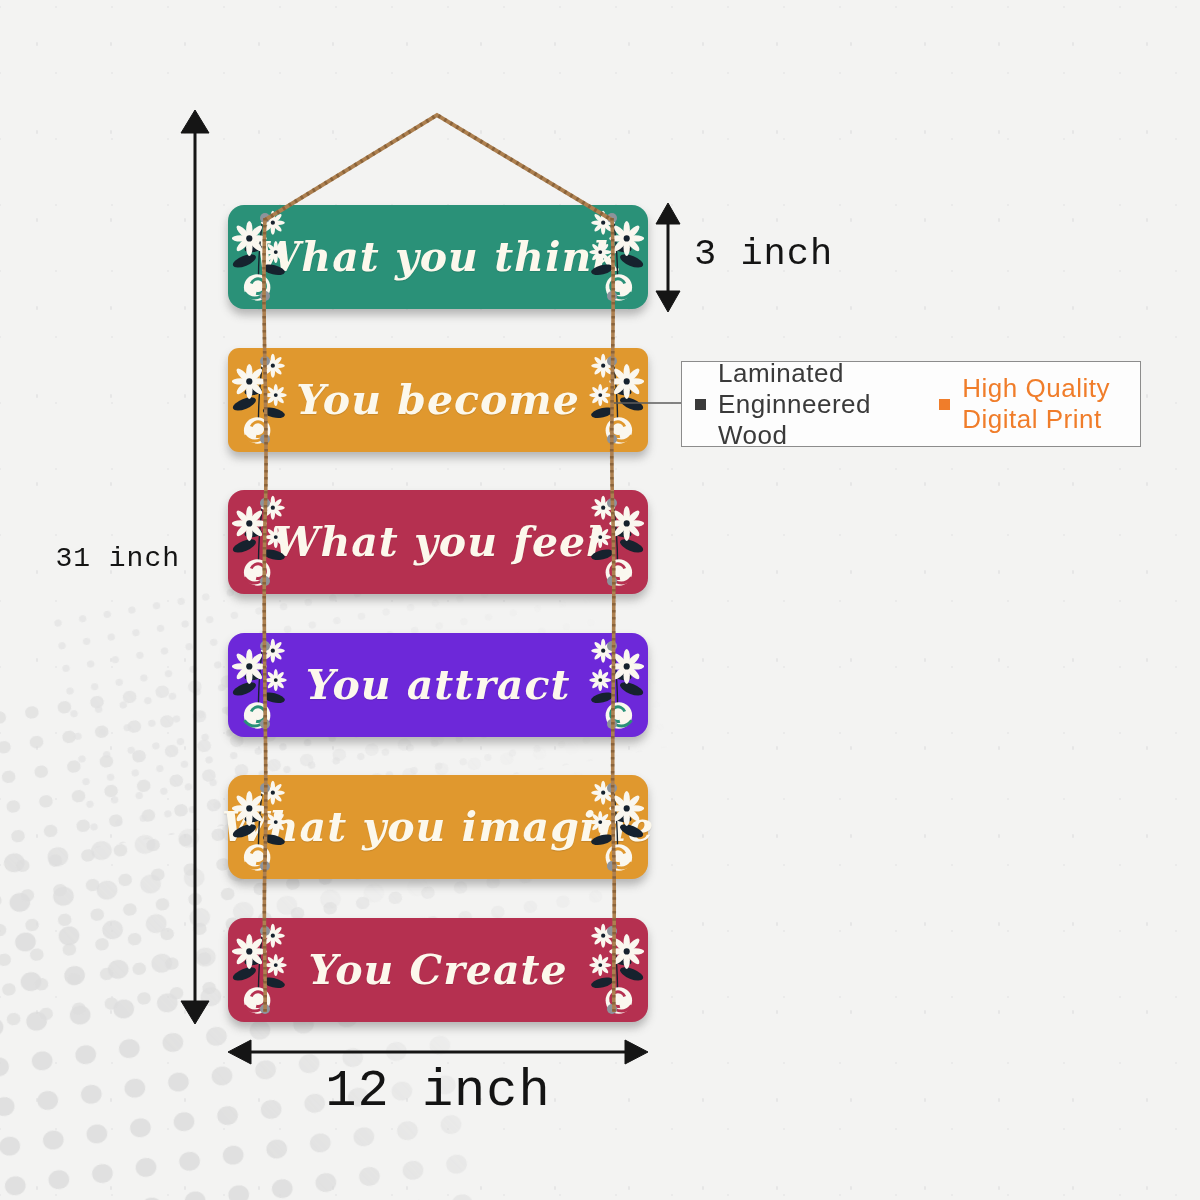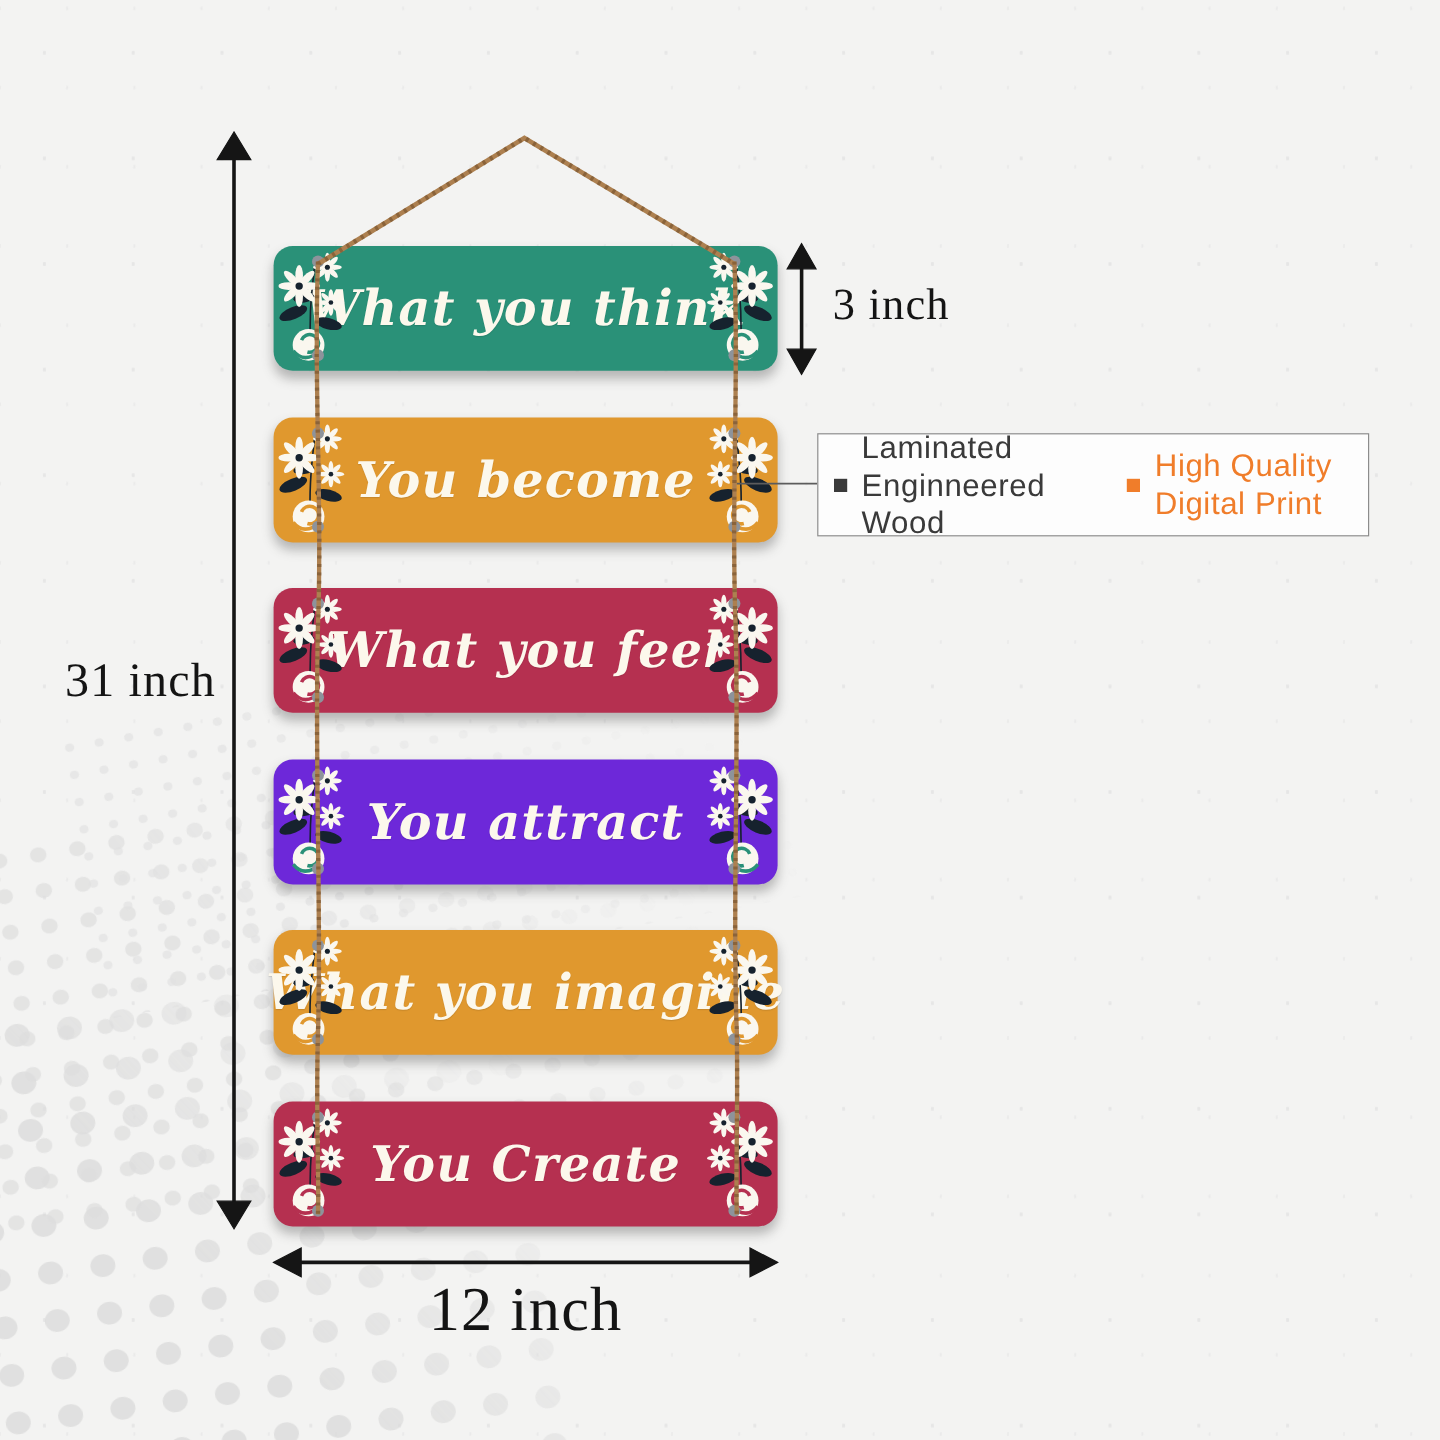--- a/index.html
+++ b/index.html
@@ -54,24 +54,24 @@
     text-shadow:0 1px 1px rgba(0,0,0,.12);
   }
   .flower{position:absolute;top:4px;width:64px;height:98px;}
   .flower.fl-left{left:4px;}
   .flower.fl-right{right:4px;transform:scaleX(-1);}
 
   .overlay{position:absolute;left:0;top:0;z-index:3;pointer-events:none;}
 
   .dim-label{
     position:absolute;z-index:4;color:#141414;
-    font-family:Liberation Serif, serif;font-weight:500;
+    font-family:Liberation Mono, monospace;font-weight:500;
     letter-spacing:1px;white-space:nowrap;
   }
-  #height-label{left:28px;top:543px;width:152px;text-align:right;font-size:40px;}
+  #height-label{left:28px;top:543px;width:152px;text-align:right;font-size:28px;}
   #plank-height-label{left:694px;top:233px;font-size:37px;}
   #width-label{left:228px;top:1062px;width:420px;text-align:center;font-size:52px;}
 
   .callout{
     position:absolute;left:681px;top:361px;width:460px;height:86px;z-index:4;
     background:#fdfdfd;border:1px solid #8c8c8c;box-sizing:border-box;
     display:flex;flex-direction:row;justify-content:space-evenly;
     padding-left:13px;
   }
   .callout-row{display:flex;align-items:center;gap:12px;}
@@ -172,21 +172,21 @@
               <ellipse transform="rotate(315)" cx="0" cy="-8.5" rx="3.1" ry="8.5" fill="#faf7ef"></ellipse>
               <circle r="3" fill="#16222e"></circle>
             </g>
     <g transform="translate(25 80)">
       <circle r="13.5" fill="#faf7ef"></circle>
       <path d="M-6 -4 a7.5 7.5 0 1 1 5 10" fill="none" stroke="#2a9178" stroke-width="3"></path>
       <path d="M-13 5 q7 9 17 4" fill="none" stroke="#2a9178" stroke-width="3"></path>
     </g>
   </svg></span>
       </div>
-      <div class="plank" style="top: 348px; background: rgb(224, 152, 46);">
+      <div class="plank" style="top: 348px; background: rgb(224, 152, 46); border-radius: 11px;">
         <span class="flower fl-left"><svg viewBox="0 0 64 100" width="64" height="98" xmlns="http://www.w3.org/2000/svg">
     <path d="M30 14 C27 40 25 62 27 90" stroke="#16222e" stroke-width="1.4" fill="none"></path>
     <ellipse transform="translate(12 53) rotate(-22)" rx="12.5" ry="5.2" fill="#16222e"></ellipse>
     <ellipse transform="translate(42 62) rotate(14)" rx="11.5" ry="4.8" fill="#16222e"></ellipse>
     <ellipse transform="translate(21 40) rotate(-8)" rx="9" ry="4" fill="#16222e"></ellipse>
     <g transform="translate(17 30) scale(1.05)">
               <ellipse transform="rotate(0)" cx="0" cy="-8.5" rx="3.1" ry="8.5" fill="#faf7ef"></ellipse>
               <ellipse transform="rotate(45)" cx="0" cy="-8.5" rx="3.1" ry="8.5" fill="#faf7ef"></ellipse>
               <ellipse transform="rotate(90)" cx="0" cy="-8.5" rx="3.1" ry="8.5" fill="#faf7ef"></ellipse>
               <ellipse transform="rotate(135)" cx="0" cy="-8.5" rx="3.1" ry="8.5" fill="#faf7ef"></ellipse>

